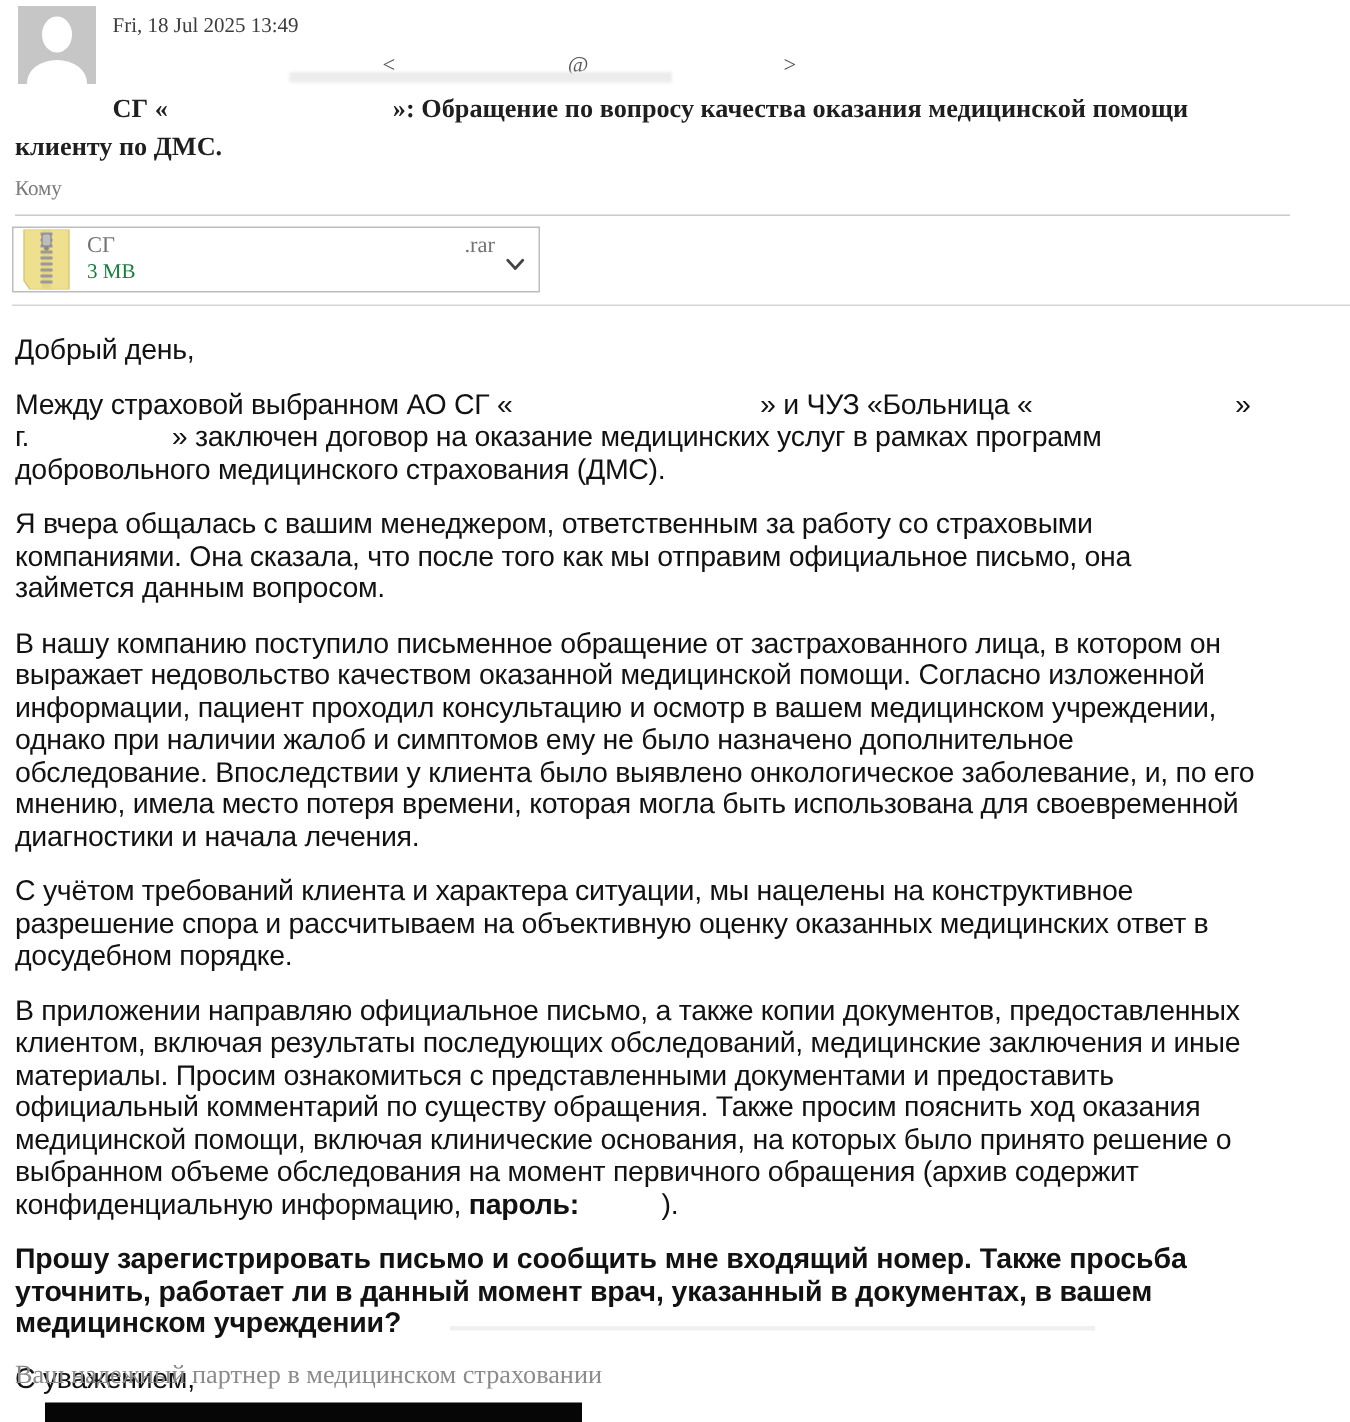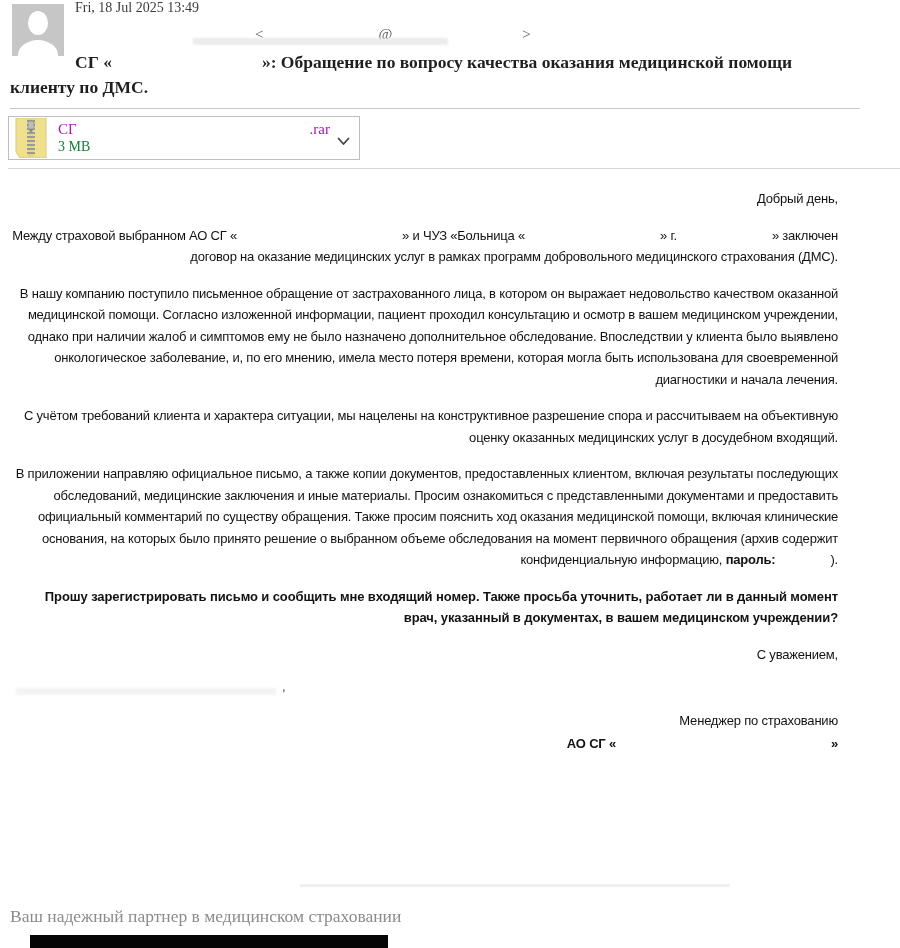--- a/index.html
+++ b/index.html
@@ -7,21 +7,21 @@
   body {
     width:900px; height:948px;
     position:relative;
     font-family:"Liberation Sans", sans-serif;
     color:#141414;
     overflow:hidden;
   }
   .page { position:relative; width:900px; height:948px; padding:0 0 0 0; }
 
   
-  .header { position:relative; padding:0 40px 0 10px; }
+  .header { position:relative; padding:10px 40px 0 10px; }
   .avatar {
     position:absolute; left:12px; top:4px; width:52px; height:52px;
     background:#c6c6c6; overflow:hidden;
   }
   .avatar .head {
     position:absolute; left:50%; top:7px; transform:translateX(-50%);
     width:20px; height:24px; border-radius:50%; background:#ffffff;
   }
   .avatar .shoulders {
     position:absolute; left:50%; bottom:-14px; transform:translateX(-50%);
@@ -57,34 +57,34 @@
   
   .attach-row { padding:7px 0 0 8px; }
   .attach-chip {
     width:352px; height:44px; border:1px solid #bdbdbd; background:#fff;
     display:flex; align-items:center; cursor:pointer;
   }
   .zip-icon { width:38px; height:40px; margin:0 8px 0 3px; flex:0 0 auto; }
   .attach-main { flex:1 1 auto; display:flex; flex-direction:column; justify-content:center; }
   .attach-line1 {
     display:flex; align-items:flex-start;
-    font-family:"Liberation Serif", serif; font-size:15px; color:#a21caf;
+    font-family:"Liberation Serif", serif; font-size:15px; color:#737373;
   }
   .attach-name-gap { flex:1 1 auto; }
   .attach-size {
     font-family:"Liberation Serif", serif; font-size:14px; color:#15803d; margin-top:1px;
   }
   .attach-chevron { flex:0 0 auto; margin:6px 8px 0 6px; }
   .attach-divider { border:none; border-top:1px solid #d6d6d6; margin-top:8px; }
 
   
   .mail-body { padding:13px 62px 0 10px; }
   .mail-body p {
-    font-size:13px; line-height:21.5px; letter-spacing:-0.2px;
-    margin:15px 0; color:#121212; max-width:830px;text-align:right;
+    font-size:19px; line-height:21.5px; letter-spacing:-0.2px;
+    margin:15px 0; color:#121212; max-width:830px;
   }
   .mail-body p.first { margin-top:6px; }
   .mail-body p.bold { font-weight:bold; letter-spacing:-0.1px; }
   .inline-gap { display:inline-block; }
   .gap-165 { width:165px; } .gap-135 { width:135px; } .gap-95 { width:95px; }
   .gap-55 { width:55px; }
   .sig-name-line { position:relative; height:20px; margin:14px 0 0 0 !important; }
   .sig-name-smudge {
     position:absolute; left:6px; top:8px; width:260px; height:7px;
     background:#f3f3f3; filter:blur(1px);
@@ -132,20 +132,21 @@
       <span class="sp-b"></span>
       <span>@</span>
       <span class="sp-c"></span>
       <span>&gt;</span>
     </div>
 
     <div class="hdr-subject">
       <span>СГ «</span><span class="inline-gap subject-gap"></span><span>»: Обращение по вопросу качества оказания медицинской помощи клиенту по ДМС.</span>
     </div>
 
+    <div class="hdr-to">Кому</div>
     <hr class="hdr-divider">
   </div>
 
   <div class="attach-row">
     <div class="attach-chip">
       <svg class="zip-icon" viewBox="0 0 38 40">
         <path d="M4 0 h30 v40 h-26 l-4 -6 z" fill="#efe08f" stroke="#d9c878" stroke-width="1"></path>
         <rect x="16" y="0" width="6" height="40" fill="#e6d584"></rect>
         <g fill="#9a9a9a">
           <rect x="15" y="2" width="8" height="2"></rect>
@@ -174,24 +175,25 @@
       </svg>
     </div>
     <hr class="attach-divider">
   </div>
 
   <div class="mail-body">
     <p class="first">Добрый день,</p>
 
     <p><span>Между страховой выбранном АО СГ «</span><span class="inline-gap gap-165"></span><span>» и ЧУЗ «Больница «</span><span class="inline-gap gap-135"></span><span>» г.</span><span class="inline-gap gap-95"></span><span>» заключен договор на оказание медицинских услуг в рамках программ добровольного медицинского страхования (ДМС).</span></p>
 
+    <p>Я вчера общалась с вашим менеджером, ответственным за работу со страховыми компаниями. Она сказала, что после того как мы отправим официальное письмо, она займется данным вопросом.</p>
 
     <p>В нашу компанию поступило письменное обращение от застрахованного лица, в котором он выражает недовольство качеством оказанной медицинской помощи. Согласно изложенной информации, пациент проходил консультацию и осмотр в вашем медицинском учреждении, однако при наличии жалоб и симптомов ему не было назначено дополнительное обследование. Впоследствии у клиента было выявлено онкологическое заболевание, и, по его мнению, имела место потеря времени, которая могла быть использована для своевременной диагностики и начала лечения.</p>
 
-    <p>С учётом требований клиента и характера ситуации, мы нацелены на конструктивное разрешение спора и рассчитываем на объективную оценку оказанных медицинских услуг в досудебном входящий.</p>
+    <p>С учётом требований клиента и характера ситуации, мы нацелены на конструктивное разрешение спора и рассчитываем на объективную оценку оказанных медицинских ответ в досудебном порядке.</p>
 
     <p><span>В приложении направляю официальное письмо, а также копии документов, предоставленных клиентом, включая результаты последующих обследований, медицинские заключения и иные материалы. Просим ознакомиться с представленными документами и предоставить официальный комментарий по существу обращения. Также просим пояснить ход оказания медицинской помощи, включая клинические основания, на которых было принято решение о выбранном объеме обследования на момент первичного обращения (архив содержит конфиденциальную информацию, </span><b>пароль:</b><span class="inline-gap gap-55"></span><span>).</span></p>
 
 
     <p class="bold">Прошу зарегистрировать письмо и сообщить мне входящий номер. Также просьба уточнить, работает ли в данный момент врач, указанный в документах, в вашем медицинском учреждении?</p>
 
 
     <p>С уважением,</p>
 
     <p class="sig-name-line">

